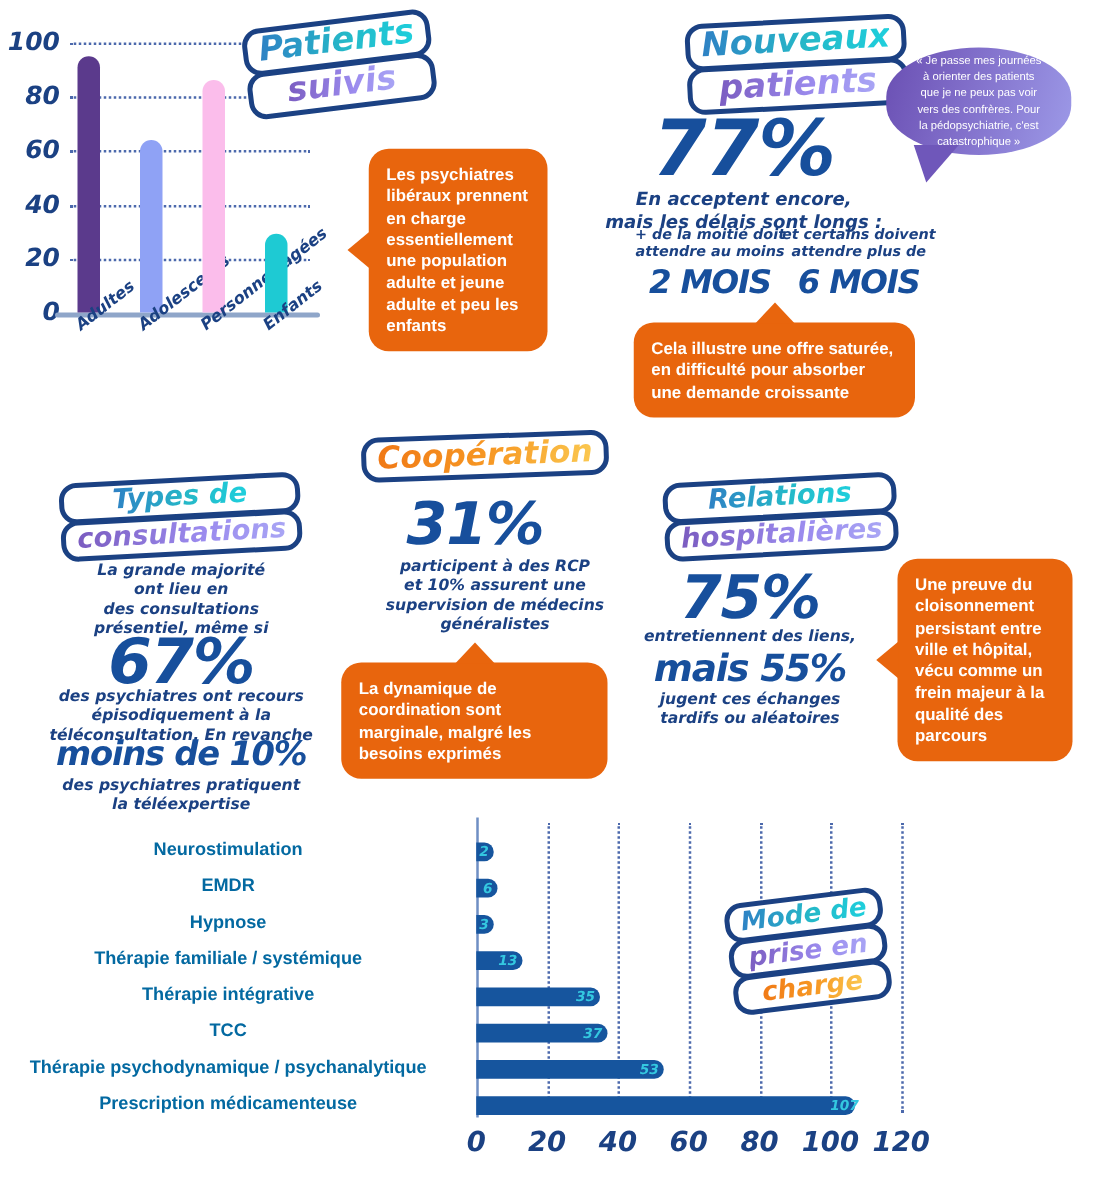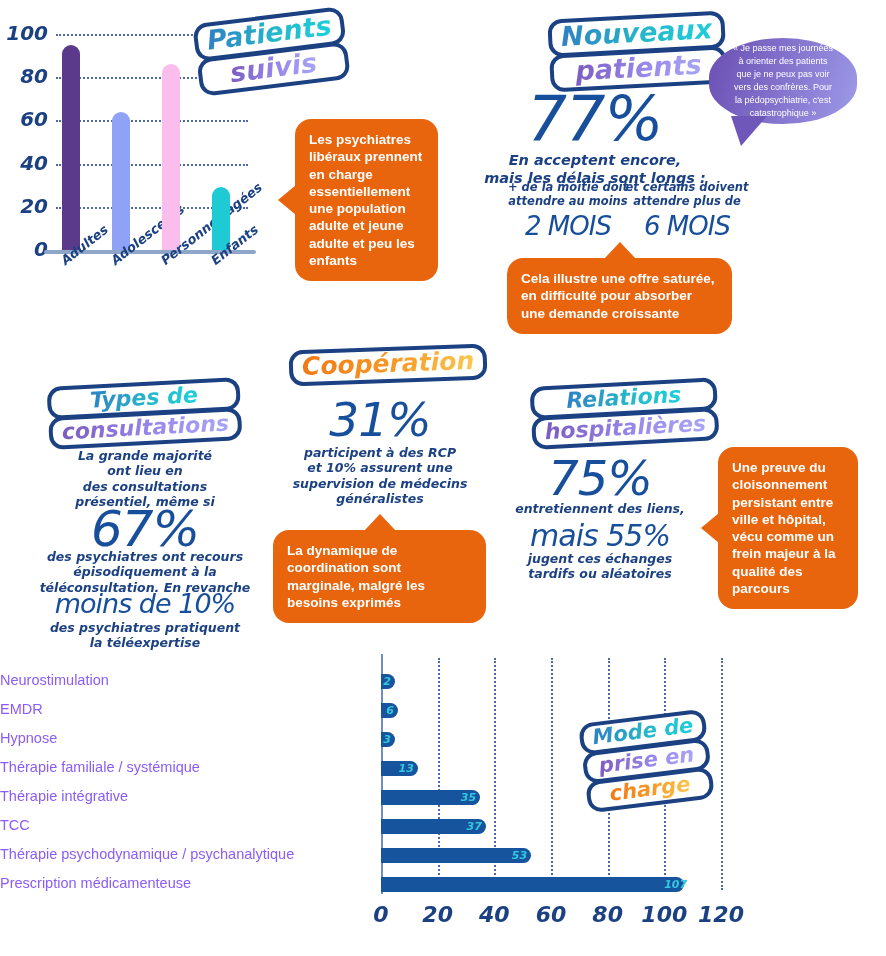--- a/index.html
+++ b/index.html
@@ -43,21 +43,21 @@
     color: transparent;
     -webkit-text-fill-color: transparent;
   }
   .g-blue-teal { background-image: linear-gradient(100deg,#2f7fc4 0%,#25b8c8 55%,#1ed0dd 100%); }
   .g-purple-li { background-image: linear-gradient(100deg,#7a5bbf 0%,#9b8bee 60%,#a9a6f5 100%); }
   .g-orange-yl { background-image: linear-gradient(100deg,#f07815 0%,#f79a25 55%,#fbc951 100%); }
 
   
   .bignum {
     font-family: "DejaVu Sans", sans-serif;
-    font-weight: 400; font-style: italic;
+    font-weight: 700; font-style: italic;
     color: #174f9c; text-align: center; letter-spacing: -1px;
   }
   .bluetxt {
     font-family: "DejaVu Sans", sans-serif;
     font-weight: 700; font-style: italic;
     color: #1b4183; text-align: center; line-height: 1.22;
   }
 
   
   .callout {
@@ -114,23 +114,23 @@
     position: absolute; top: 244px;
     font-family: "DejaVu Sans", sans-serif; font-weight: 700; font-style: italic;
     font-size: 13px; color: #1b4183; white-space: nowrap;
     transform-origin: left top; transform: rotate(-38deg);
   }
 
   
   #barchart { position: absolute; left: 0px; top: 650px; width: 886px; height: 306px; }
   .hb-row { position: absolute; left: 0; width: 886px; height: 26px; }
   .hb-lab {
-    position: absolute; left: 0; width: 373px; text-align: left;
-    font-family: "Liberation Sans", sans-serif; font-weight: 400;
-    font-size: 14.5px; color: #8b5cf6; top: 4px; padding-right: 8px;
+    position: absolute; left: 0; width: 373px; text-align: center;
+    font-family: "Liberation Sans", sans-serif; font-weight: 700;
+    font-size: 14.5px; color: #0369a1; top: 4px; padding-right: 8px;
   }
   .hb-bar {
     position: absolute; left: 381px; height: 15px; top: 6px;
     background: #16559e; border-radius: 0 8px 8px 0;
   }
   .hb-val {
     position: absolute; height: 15px; top: 6px;
     font-family: "DejaVu Sans", sans-serif; font-weight: 700; font-style: italic;
     font-size: 11px; color: #34c8e0; line-height: 15px;
   }
@@ -242,21 +242,21 @@
     <div>des psychiatres pratiquent</div>
     <div>la téléexpertise</div>
   </div>
 
   <div class="badge" style="left:289px; top:350px; font-size:25px; transform:rotate(-2deg);">
     <span class="bline l1"><span class="grad-txt g-orange-yl">Coopération</span></span>
   </div>
 
   <div class="bignum abs" style="left:285px; top:392px; width:190px; font-size:47px;">31%</div>
 
-  <div class="bluetxt abs" style="left:275px; top:445px; width:210px; font-size:12.5px;">
+  <div class="bluetxt abs" style="left:291px; top:445px; width:210px; font-size:12.5px;">
     <div>participent à des RCP</div>
     <div>et 10% assurent une</div>
     <div>supervision de médecins</div>
     <div>généralistes</div>
   </div>
 
   <div class="callout" style="left:273px; top:530px; width:213px; font-size:13.5px;">
     <span class="tip top"></span>
     <span>La dynamique de coordination sont marginale, malgré les besoins exprimés</span>
   </div>

